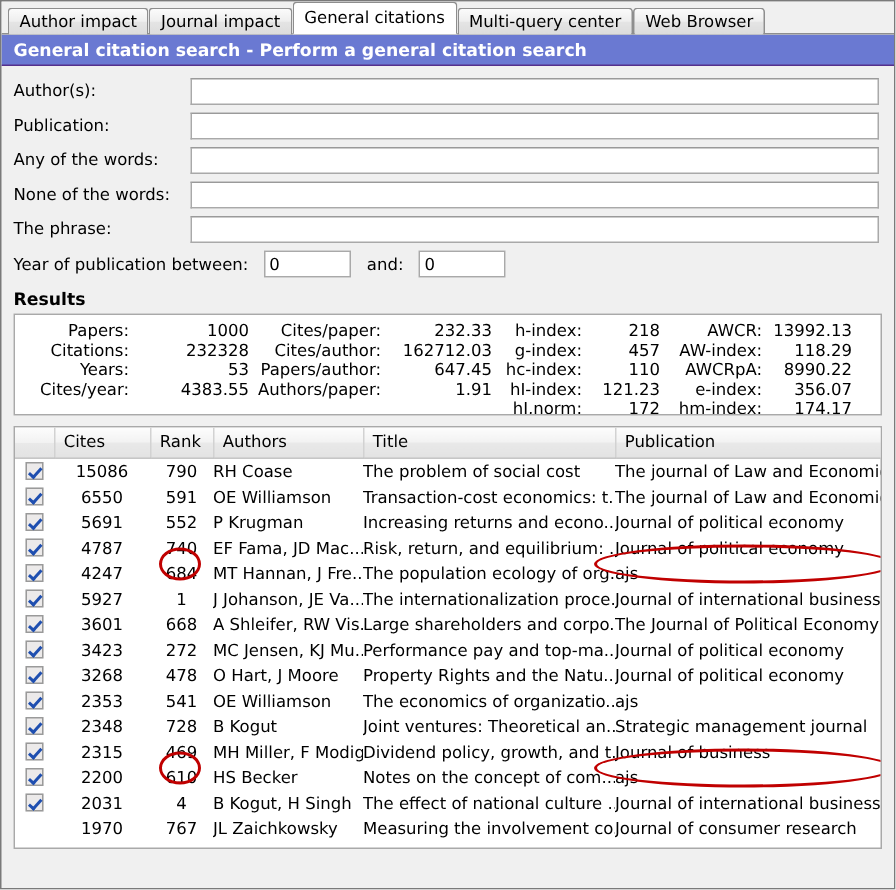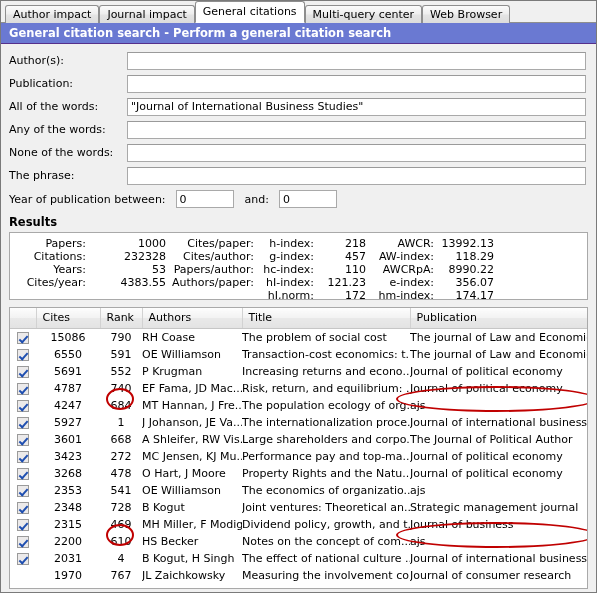--- a/index.html
+++ b/index.html
@@ -266,24 +266,20 @@
     <div class="formrow">
       <div class="flabel">Author(s):</div>
       <input class="finput" type="text" value="" style="">
     </div>
 
     <div class="formrow">
       <div class="flabel">Publication:</div>
       <input class="finput" type="text" value="" style="">
     </div>
 
-    <div class="formrow">
-      <div class="flabel">All of the words:</div>
-      <input class="finput" type="text" value="&quot;Journal of International Business Studies&quot;" style="">
-    </div>
 
     <div class="formrow">
       <div class="flabel">Any of the words:</div>
       <input class="finput" type="text" value="" style="">
     </div>
 
     <div class="formrow">
       <div class="flabel">None of the words:</div>
       <input class="finput" type="text" value="" style="">
     </div>
@@ -321,20 +317,26 @@
           <div>4383.55</div>
         </div>
       </div>
 
       <div class="statcol">
         <div class="stat-names c2-names">
           <div>Cites/paper:</div>
           <div>Cites/author:</div>
           <div>Papers/author:</div>
           <div>Authors/paper:</div>
+        </div>
+        <div class="stat-vals c2-vals">
+          <div>232.33</div>
+          <div>162712.03</div>
+          <div>647.45</div>
+          <div>1.91</div>
         </div>
       </div>
 
       <div class="statcol">
         <div class="stat-names c3-names">
           <div>h-index:</div>
           <div>g-index:</div>
           <div>hc-index:</div>
           <div>hI-index:</div>
           <div>hI,norm:</div>
@@ -436,21 +438,21 @@
             <td class="auth">J Johanson, JE Va...</td>
             <td class="title">The internationalization proce...</td>
             <td class="pub">Journal of international business st...</td>
           </tr>
           <tr>
             <td class="chkcell"><span class="chkbox"></span></td>
             <td class="cites">3601</td>
             <td class="rank">668</td>
             <td class="auth">A Shleifer, RW Vis...</td>
             <td class="title">Large shareholders and corpo...</td>
-            <td class="pub">The Journal of Political Author</td>
+            <td class="pub">The Journal of Political Economy</td>
           </tr>
           <tr>
             <td class="chkcell"><span class="chkbox"></span></td>
             <td class="cites">3423</td>
             <td class="rank">272</td>
             <td class="auth">MC Jensen, KJ Mu...</td>
             <td class="title">Performance pay and top-ma...</td>
             <td class="pub">Journal of political economy</td>
           </tr>
           <tr>

